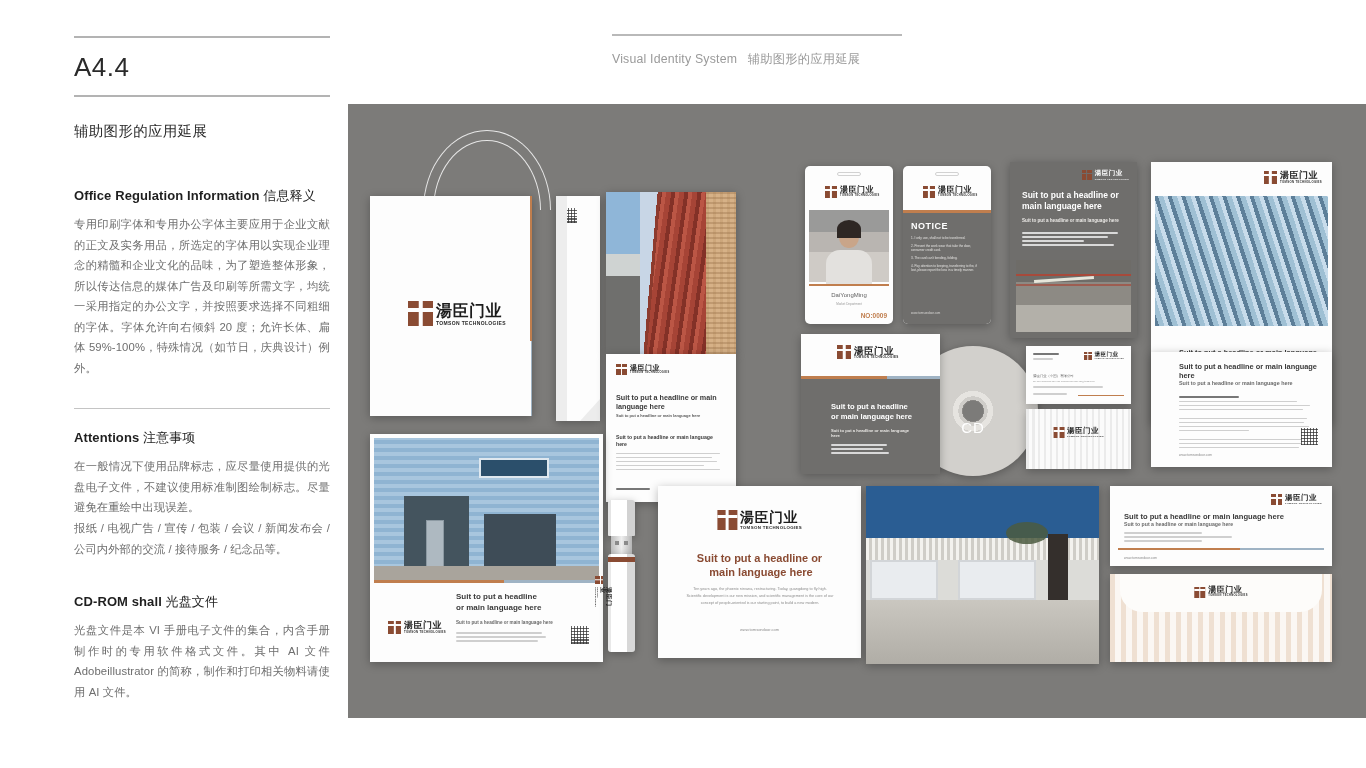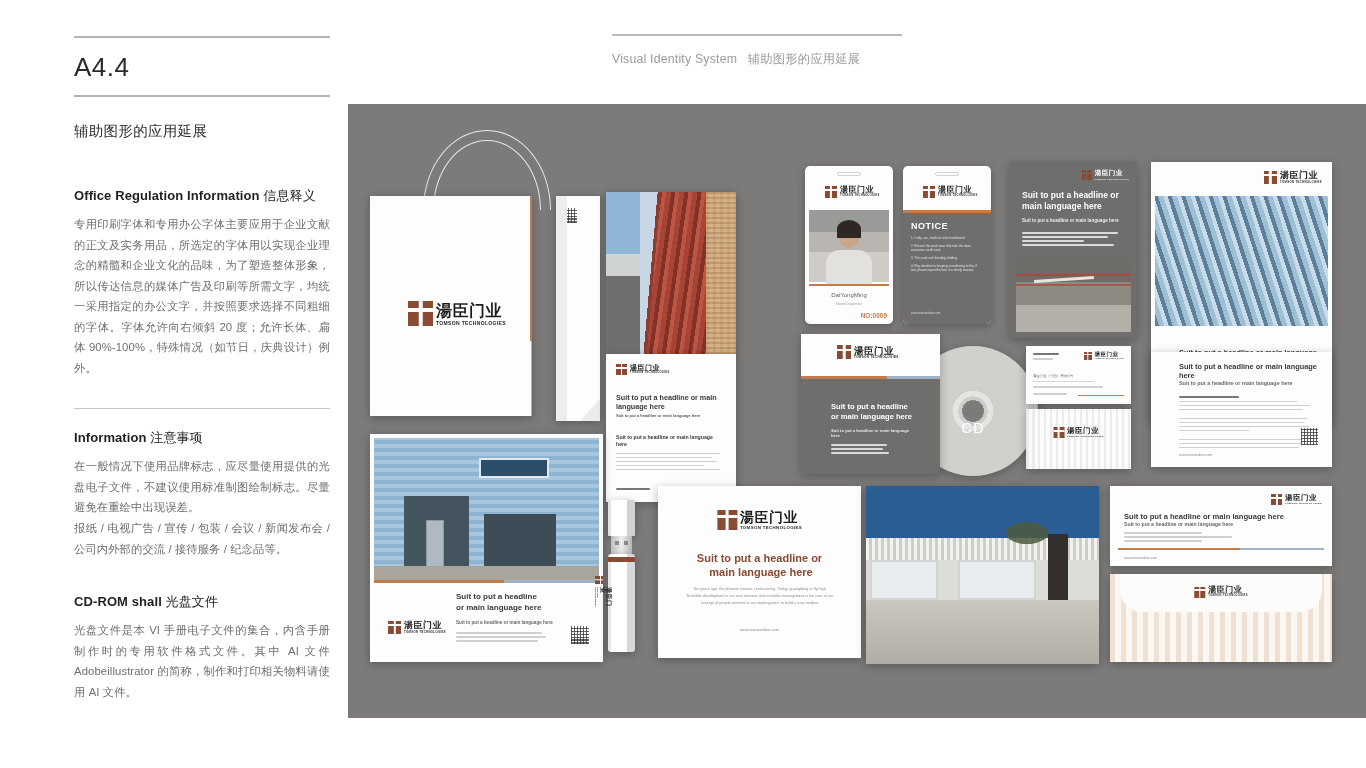--- a/index.html
+++ b/index.html
@@ -187,31 +187,31 @@
     <div class="page-code">A4.4</div>
     <div class="rule"></div>
     <div class="section-title">辅助图形的应用延展</div>
 
     <div class="block">
       <div class="block-head">
         <span>Office Regulation Information</span>
         <span class="cn">信息释义</span>
       </div>
       <div class="block-body">
-        <p>专用印刷字体和专用办公字体主要应用于企业文献的正文及实务用品，所选定的字体用以实现企业理念的精髓和企业文化的品味，为了塑造整体形象，所以传达信息的媒体广告及印刷等所需文字，均统一采用指定的办公文字，并按照要求选择不同粗细的字体。字体允许向右倾斜 20 度；允许长体、扁体 90%-100%，特殊情况（如节日，庆典设计）例外。</p>
+        <p>专用印刷字体和专用办公字体主要应用于企业文献的正文及实务用品，所选定的字体用以实现企业理念的精髓和企业文化的品味，为了塑造整体形象，所以传达信息的媒体广告及印刷等所需文字，均统一采用指定的办公文字，并按照要求选择不同粗细的字体。字体允许向右倾斜 20 度；允许长体、扁体 59%-100%，特殊情况（如节日，庆典设计）例外。</p>
       </div>
     </div>
 
     <div class="divider-block">
       <div class="rule thin"></div>
     </div>
 
     <div class="block" style="margin-top:20px">
       <div class="block-head">
-        <span>Information</span>
+        <span>Attentions</span>
         <span class="cn">注意事项</span>
       </div>
       <div class="block-body">
         <p>在一般情况下使用品牌标志，应尽量使用提供的光盘电子文件，不建议使用标准制图绘制标志。尽量避免在重绘中出现误差。</p>
         <p>报纸 / 电视广告 / 宣传 / 包装 / 会议 / 新闻发布会 / 公司内外部的交流 / 接待服务 / 纪念品等。</p>
       </div>
     </div>
 
     <div class="block" style="margin-top:34px">
       <div class="block-head">

